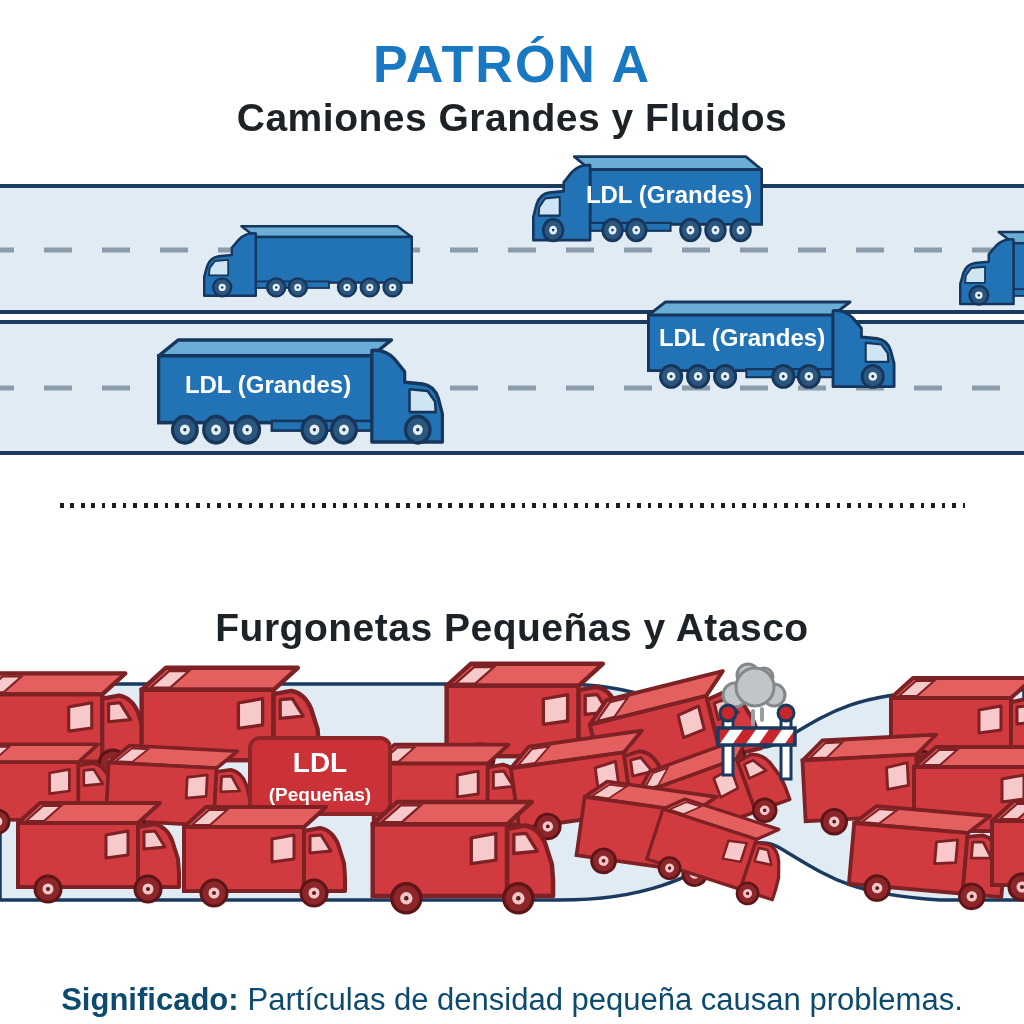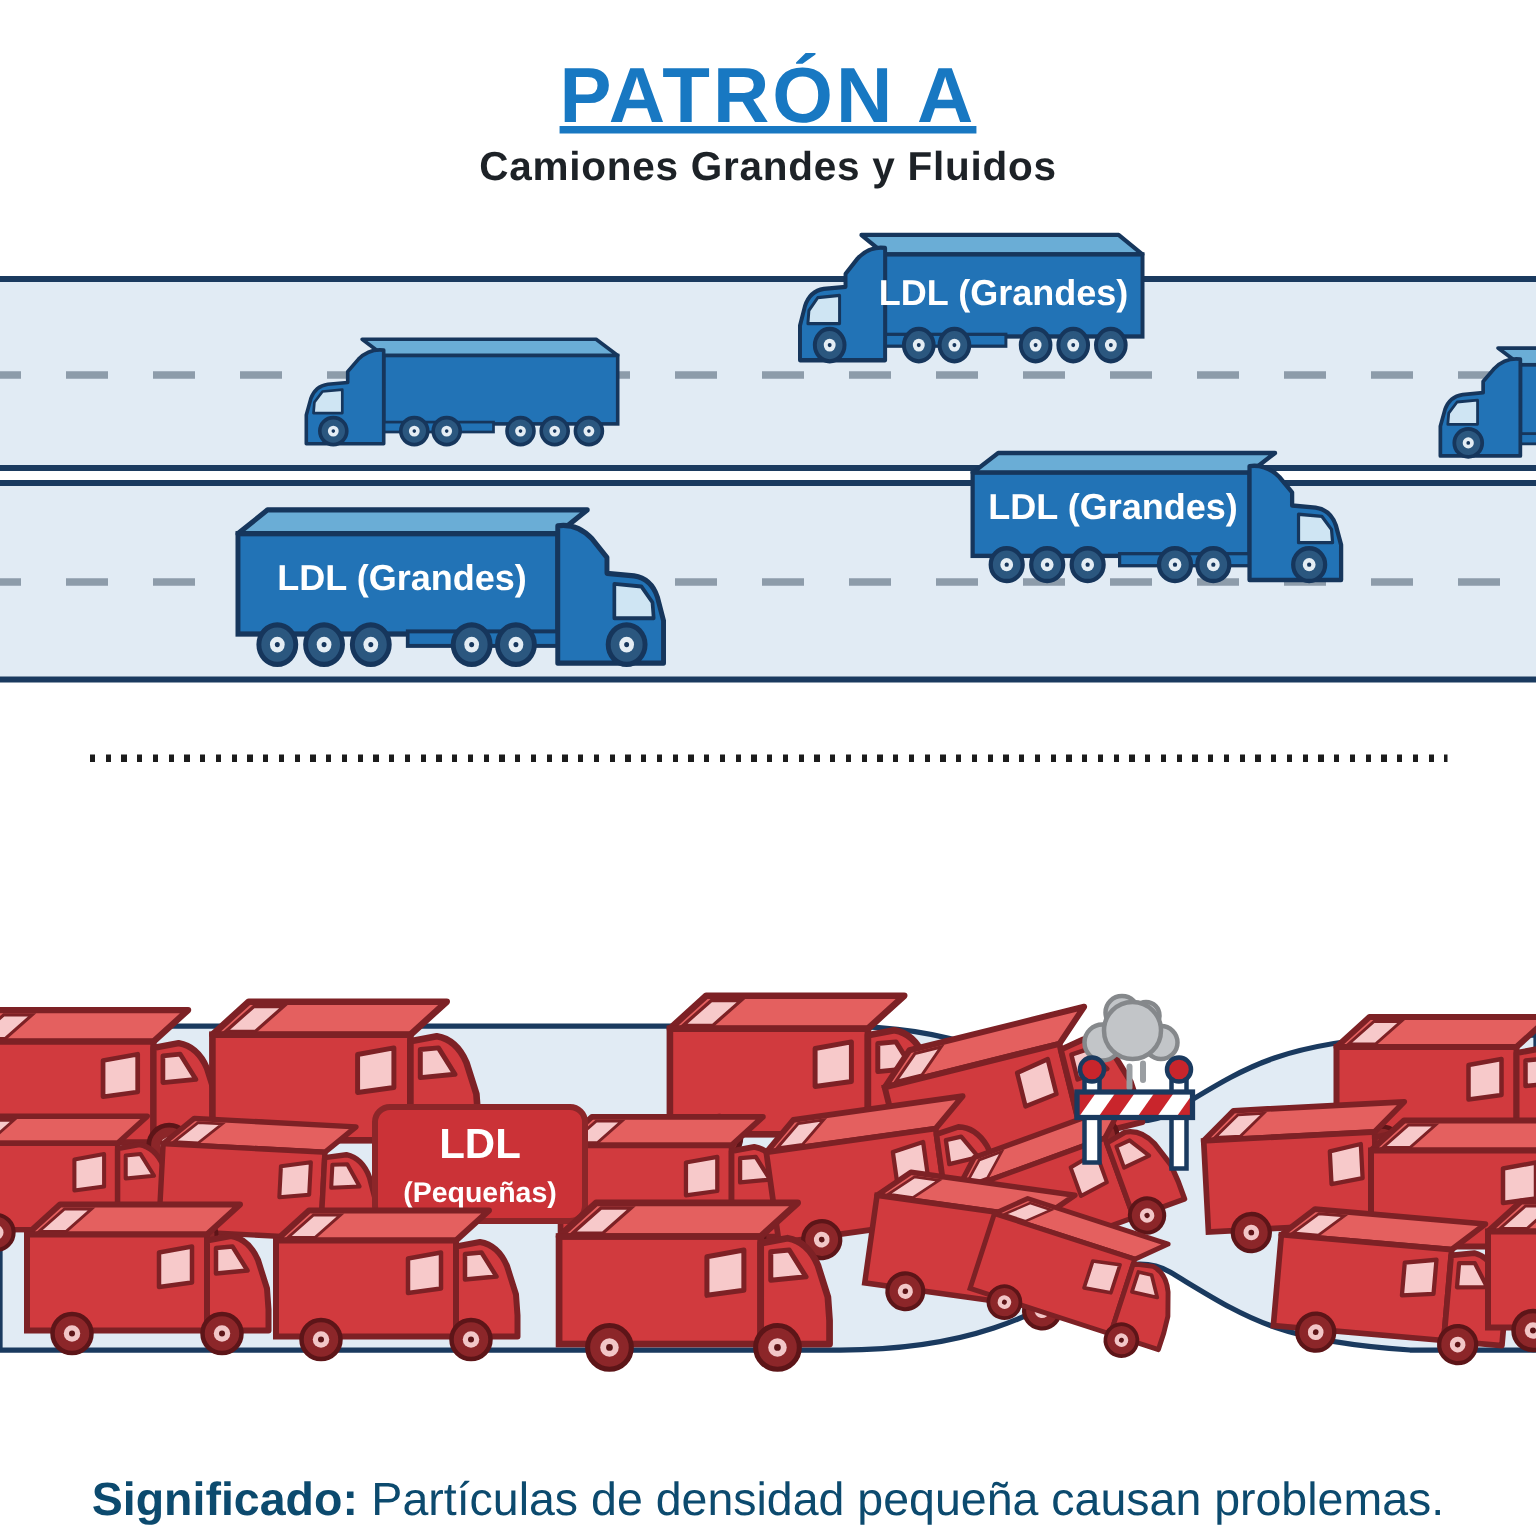--- a/index.html
+++ b/index.html
@@ -1,20 +1,20 @@
 <!DOCTYPE html>
 <html><head>
 <meta charset="utf-8">
 <style>
   html,body{margin:0;padding:0;background:#fff;}
   #canvas{position:relative;width:1024px;height:1024px;background:#ffffff;overflow:hidden;
           font-family:"Liberation Sans", sans-serif;}
   .abs{position:absolute;}
-  .title{width:1024px;text-align:center;font-weight:bold;font-size:52px;letter-spacing:2px;text-decoration:underline;}
-  .subtitle{width:1024px;text-align:center;font-weight:bold;font-size:27px;color:#1d2227;letter-spacing:.5px;}
+  .title{width:1024px;text-align:center;font-weight:bold;font-size:52px;letter-spacing:2px;}
+  .subtitle{width:1024px;text-align:center;font-weight:bold;font-size:39px;color:#1d2227;letter-spacing:.5px;}
   #title-a{top:34px;color:#1878c2;}
   #subtitle-a{top:96px;}
   #title-b{top:542px;color:#c4222f;}
   #subtitle-b{top:606px;}
   #divider{top:503px;left:60px;width:905px;height:5px;
            background:repeating-linear-gradient(90deg,#1c1c1c 0 3.5px,transparent 3.5px 10.5px);}
   #caption{top:982px;width:1024px;text-align:center;font-size:31px;color:#0c4a6e;}
   #caption .lead{font-weight:bold;margin-right:9px;}
   svg text{font-family:"Liberation Sans", sans-serif;font-weight:bold;}
   .truck-label{fill:#ffffff;font-size:24px;}
@@ -72,20 +72,21 @@
     <use href="#truck" transform="translate(157,189.4) scale(0.82,0.88)"></use>
     <use href="#truck" transform="translate(647,153.2) scale(0.71,0.73)"></use>
 
     <text class="truck-label" x="669" y="63" text-anchor="middle">LDL (Grandes)</text>
     <text class="truck-label" x="268" y="253" text-anchor="middle">LDL (Grandes)</text>
     <text class="truck-label" x="742" y="206" text-anchor="middle">LDL (Grandes)</text>
   </svg>
 
   <div id="divider" class="abs"></div>
 
+  <div id="subtitle-b" class="abs subtitle">Furgonetas Pequeñas y Atasco</div>
 
   <svg class="abs" style="top:645px;left:0" width="1024" height="290" viewBox="0 0 1024 290">
     <defs>
       <g id="van">
         <polygon points="6,28 28,8 148,8 126,28" fill="#e4605f" stroke="#7d2125" stroke-width="4" stroke-linejoin="round"></polygon>
         <polygon points="14,26 31,11 49,11 32,26" fill="#f7c9ca" stroke="#7d2125" stroke-width="2"></polygon>
         <rect x="6" y="28" width="120" height="64" fill="#d13a3e" stroke="#7d2125" stroke-width="4"></rect>
         <polygon points="94,40 116,36 116,60 94,63" fill="#f7c9ca" stroke="#7d2125" stroke-width="3" stroke-linejoin="round"></polygon>
         <path d="M126,92 L126,32 L142,29 Q154,31 160,45 L166,64 L167,78 L167,92 Z" fill="#d13a3e" stroke="#7d2125" stroke-width="4" stroke-linejoin="round"></path>
         <polygon points="132,37 143,36 153,52 132,54" fill="#f7c9ca" stroke="#7d2125" stroke-width="3" stroke-linejoin="round"></polygon>

